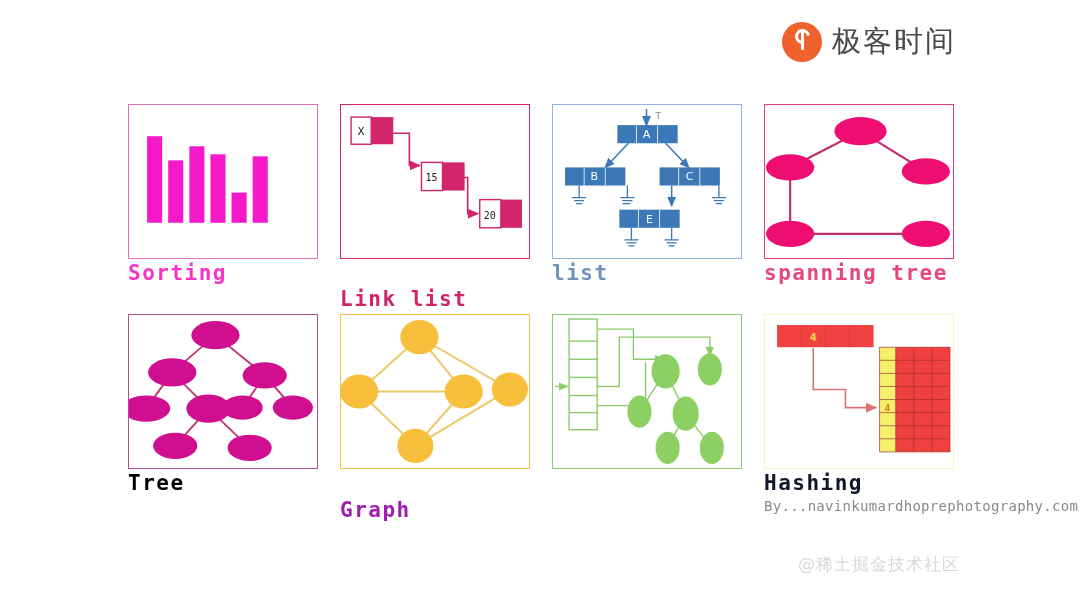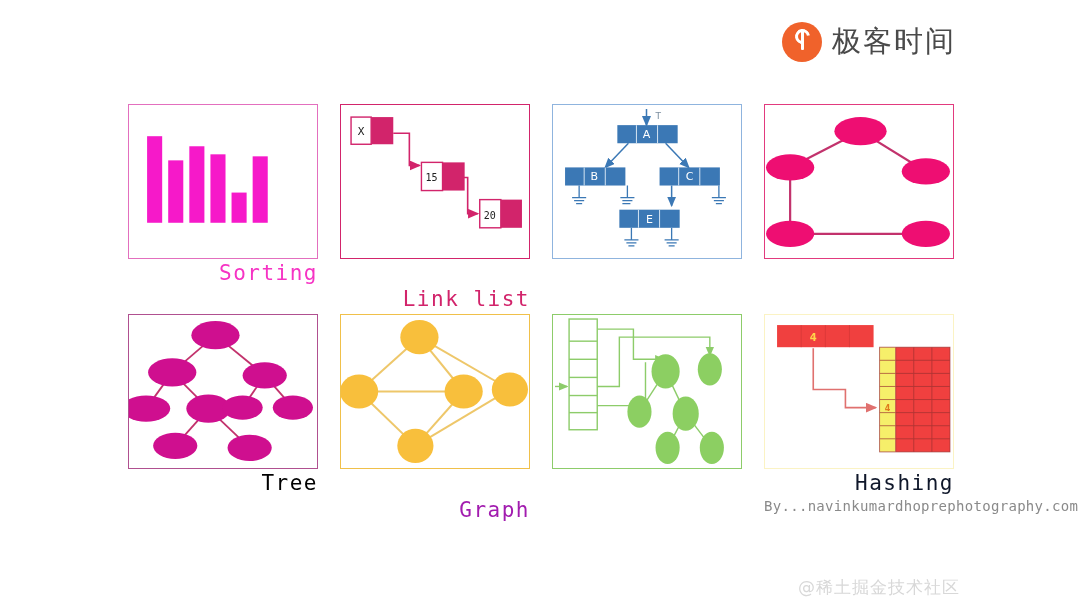--- a/index.html
+++ b/index.html
@@ -46,22 +46,22 @@
   }
   .card { position: relative; width: 190px; height: 190px; }
   .frame {
     position: absolute; left: 0; top: 0;
     width: 100%; height: 155px;
     border: 1.6px solid #cfcfcf; background: #ffffff;
   }
   .frame svg { display: block; width: 100%; height: 100%; }
   .caption {
     position: absolute; left: 0; right: 0; top: 157px;
-    text-align: right; font-size: 21px; letter-spacing: 1.5px;
-    font-family: "DejaVu Sans Mono", monospace; white-space: nowrap;
+    text-align: left; font-size: 21px; letter-spacing: 1.5px;
+    font-family: "DejaVu Sans Mono", monospace; white-space: nowrap; font-weight: bold;
   }
 
   
   .f-sorting  { border-color: #e36fbe; }
   .f-linklist { border-color: #d2246b; }
   .f-list     { border-color: #8fb4de; }
   .f-spanning { border-color: #e23a7e; }
   .f-tree     { border-color: #b05090; }
   .f-graph    { border-color: #f0c04a; }
   .f-stack    { border-color: #8dcc6a; }
@@ -77,21 +77,21 @@
   .c-stack    { color: #93cf6b; }
   .c-hashing  { color: #0f172a; }
 
   
   #credit {
     position: absolute; left: 764px; top: 498px;
     font-size: 14px; letter-spacing: .3px; color: #8a8a8a;
     font-family: "DejaVu Sans Mono", monospace; white-space: nowrap;
   }
   #watermark {
-    position: absolute; right: 24px; bottom: 9px;
+    position: absolute; right: 24px; bottom: 32px;
     font-size: 17px; color: #d8d8d8; letter-spacing: 1px;
     font-family: "DejaVu Sans", sans-serif; white-space: nowrap;
   }
 </style>
 </head>
 <body>
 
 <div id="page">
 
   <div id="brand">
@@ -202,40 +202,42 @@
           </g>
 
           <g>
             <rect x="66" y="104" width="60" height="18" fill="#3b78b5"></rect>
             <line x1="85" y1="104" x2="85" y2="122" stroke="#d3e3f2" stroke-width="1"></line>
             <line x1="106" y1="104" x2="106" y2="122" stroke="#d3e3f2" stroke-width="1"></line>
             <text x="96" y="117" font-size="11" font-family="DejaVu Sans, sans-serif" fill="#fff" text-anchor="middle">E</text>
           </g>
         </svg>
       </div>
+      <div class="caption c-list">list</div>
     </div>
 
     <div class="card">
       <div class="frame f-spanning">
         <svg viewBox="0 0 187 152" preserveAspectRatio="none">
           <g stroke="#c2326c" stroke-width="2.2" fill="none">
             <line x1="95" y1="26" x2="25" y2="62"></line>
             <line x1="95" y1="26" x2="160" y2="66"></line>
             <line x1="25" y1="62" x2="25" y2="128"></line>
             <line x1="25" y1="128" x2="160" y2="128"></line>
           </g>
           <g fill="#ee0e72">
             <ellipse cx="95" cy="26" rx="26" ry="14"></ellipse>
             <ellipse cx="25" cy="62" rx="24" ry="13"></ellipse>
             <ellipse cx="160" cy="66" rx="24" ry="13"></ellipse>
             <ellipse cx="25" cy="128" rx="24" ry="13"></ellipse>
             <ellipse cx="160" cy="128" rx="24" ry="13"></ellipse>
           </g>
         </svg>
       </div>
+      <div class="caption c-spanning">spanning tree</div>
     </div>
 
     <div class="card">
       <div class="frame f-tree">
         <svg viewBox="0 0 187 152" preserveAspectRatio="none">
           <g stroke="#c2326c" stroke-width="1.8" fill="none">
             <line x1="86" y1="20" x2="43" y2="57"></line>
             <line x1="86" y1="20" x2="135" y2="60"></line>
             <line x1="43" y1="57" x2="17" y2="93"></line>
             <line x1="43" y1="57" x2="79" y2="93"></line>

